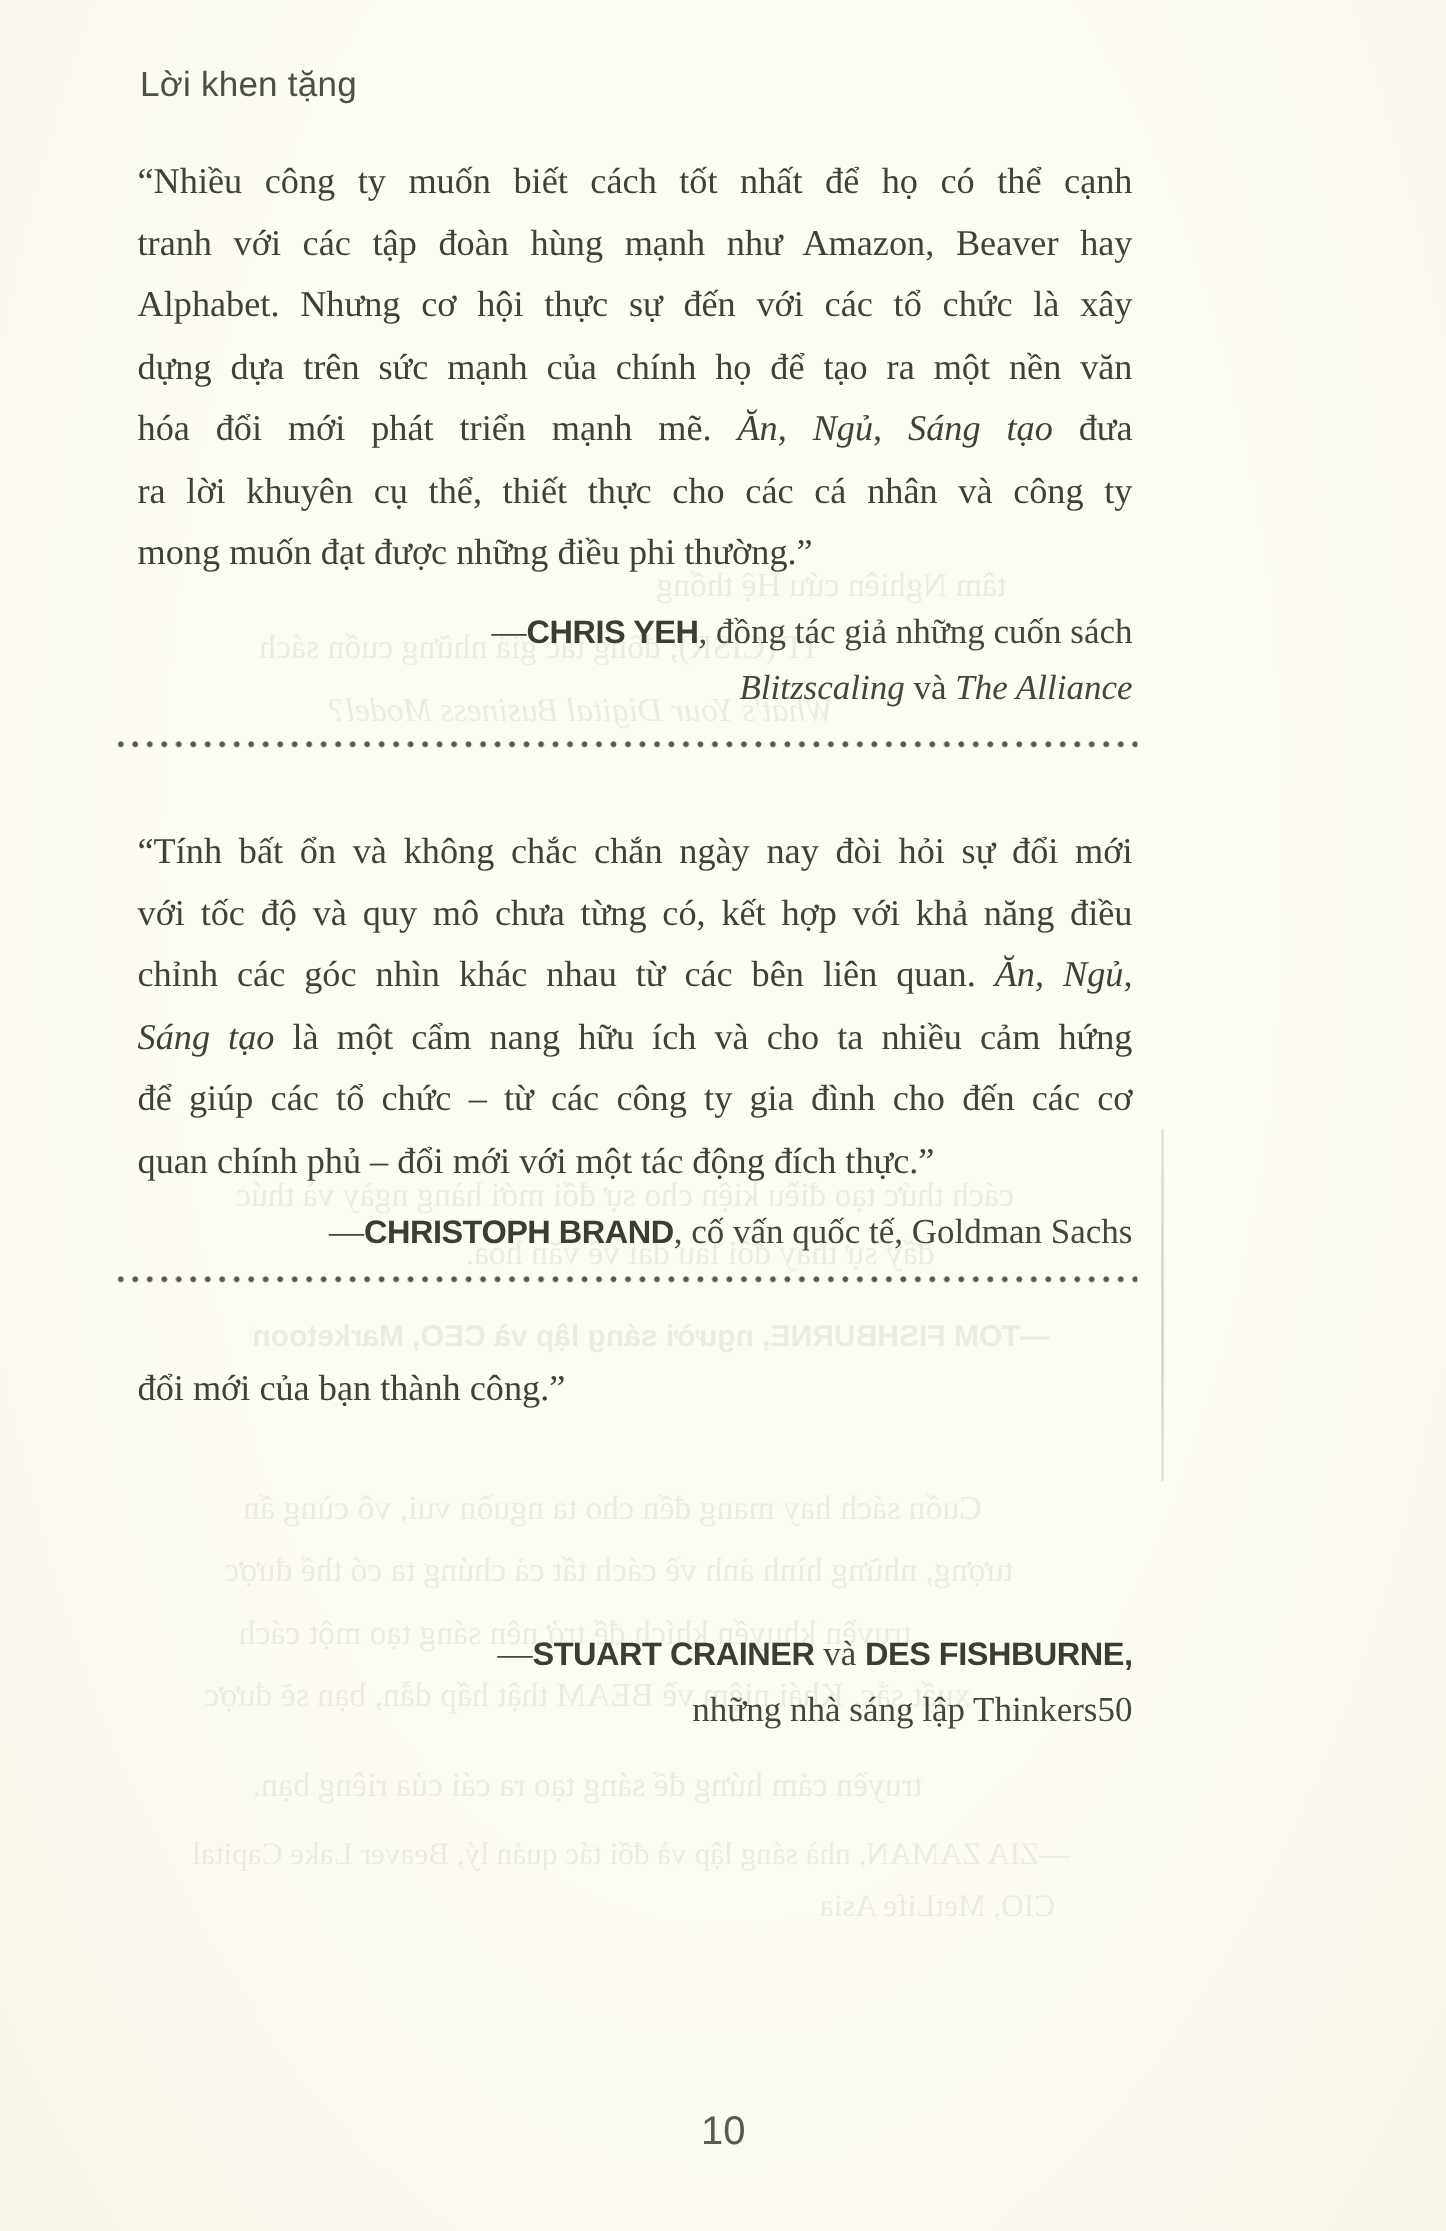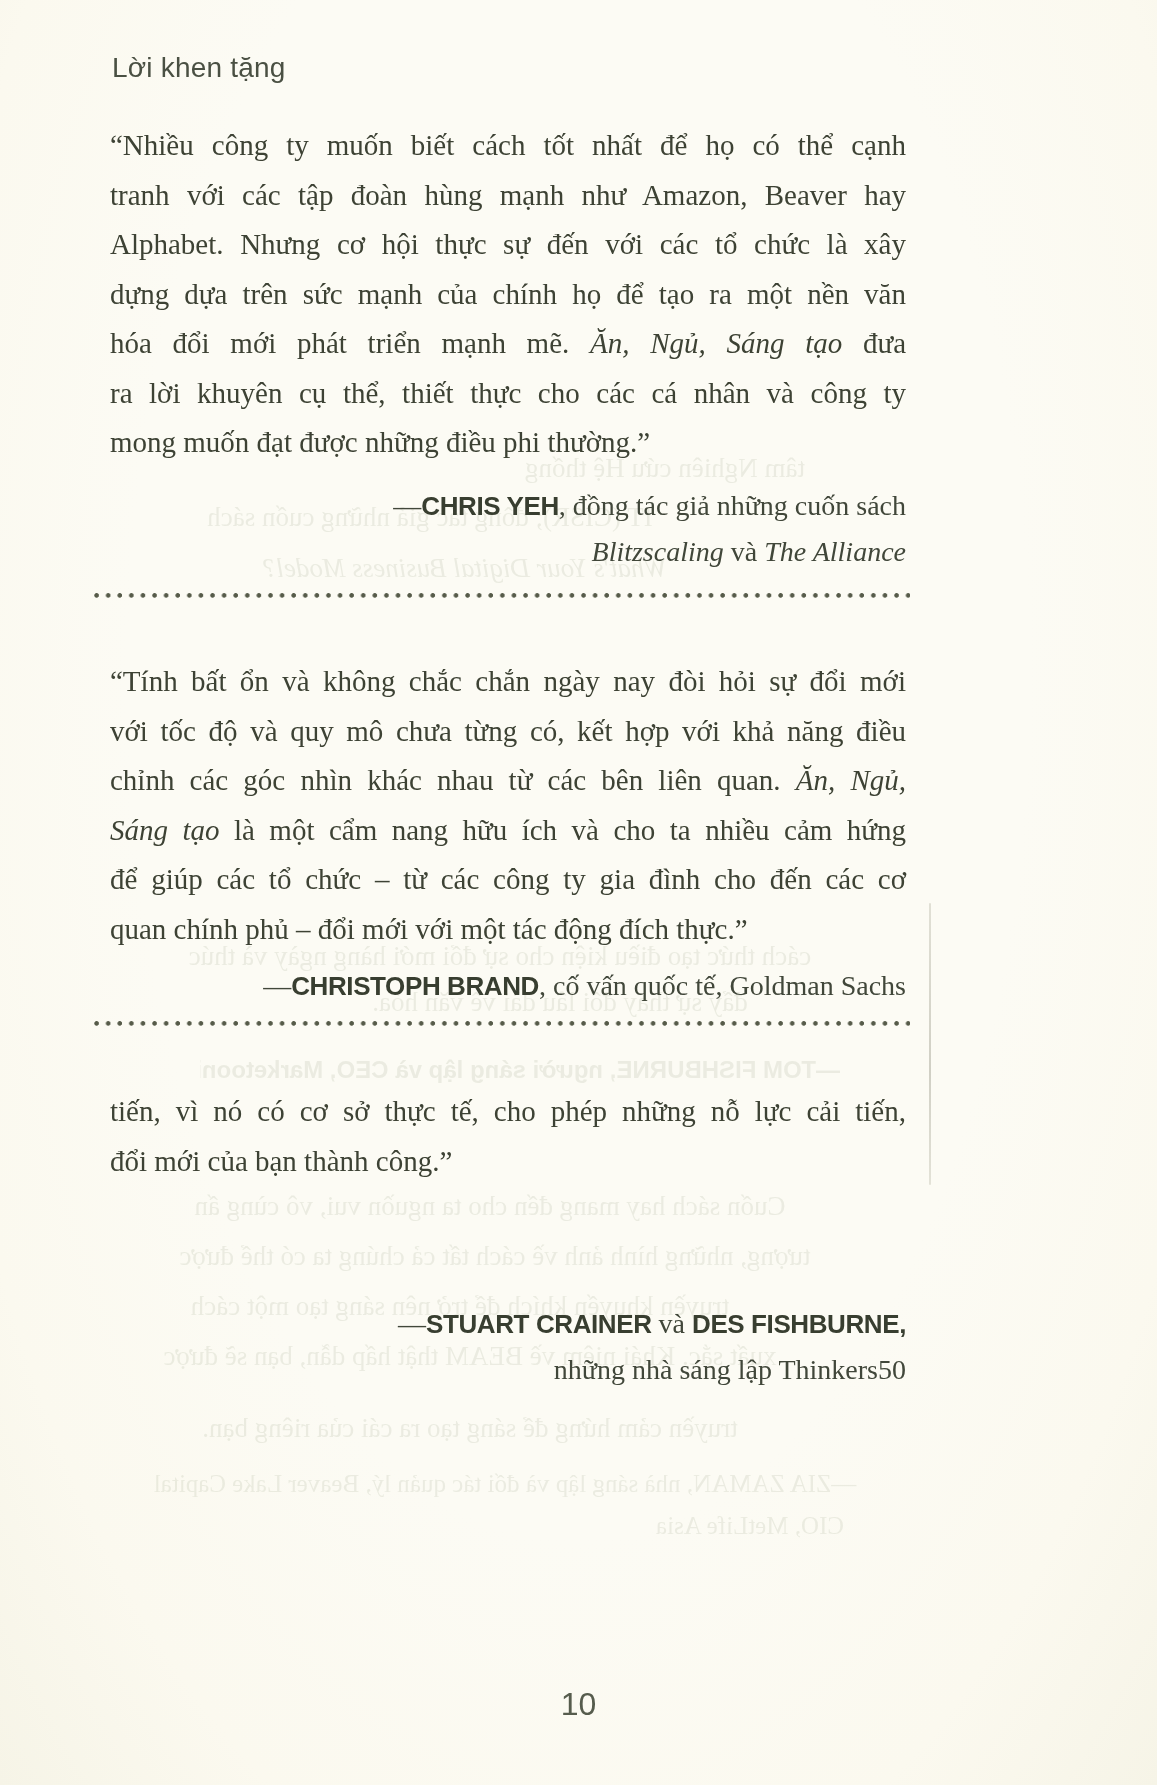--- a/index.html
+++ b/index.html
@@ -132,21 +132,20 @@
       <div class="qline"><span>để giúp các tổ chức – từ các công ty gia đình cho đến các cơ</span></div>
       <div class="qline qlast"><span>quan chính phủ – đổi mới với một tác động đích thực.”</span></div>
     </div>
   <div class="attr a2">
       <div class="aline"><span>—</span><span class="bd">CHRISTOPH BRAND</span><span>, cố vấn quốc tế, Goldman Sachs</span></div>
     </div>
 
   <div class="sep sep2"></div>
 
   <div class="quote q3">
-      <div class="qline"><span>tiến, vì nó có cơ sở thực tế, cho phép những nỗ lực cải tiến,</span></div>
       <div class="qline qlast"><span>đổi mới của bạn thành công.”</span></div>
     </div>
   <div class="attr a3">
       <div class="aline"><span>—</span><span class="bd">STUART CRAINER</span><span> và </span><span class="bd">DES FISHBURNE,</span></div>
       <div class="aline"><span>những nhà sáng lập  Thinkers50</span></div>
     </div>
 
   <div class="artifact"></div>
 
   <div class="page-number">10</div>

